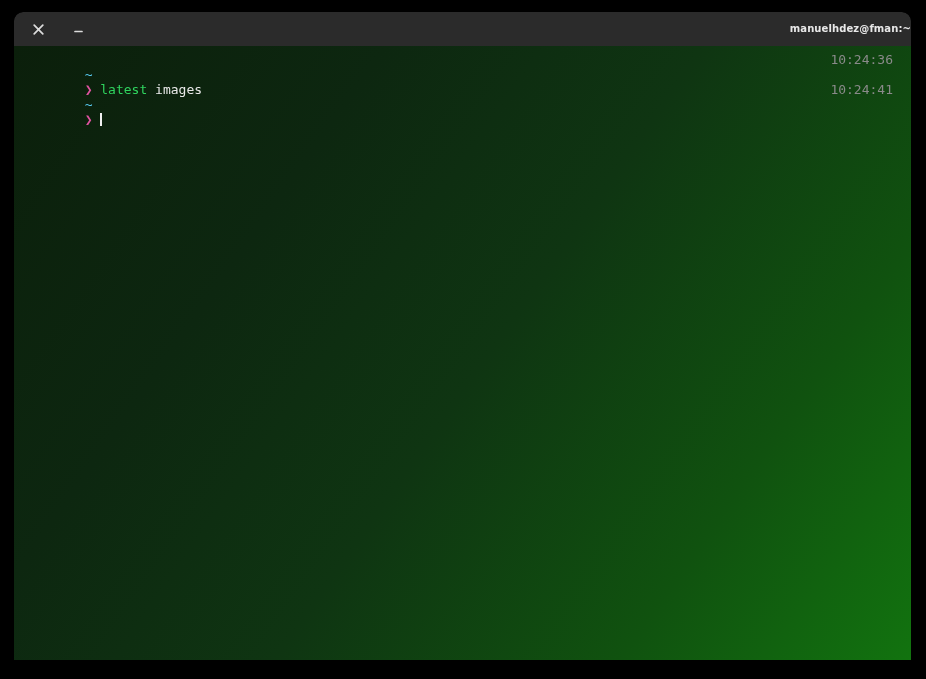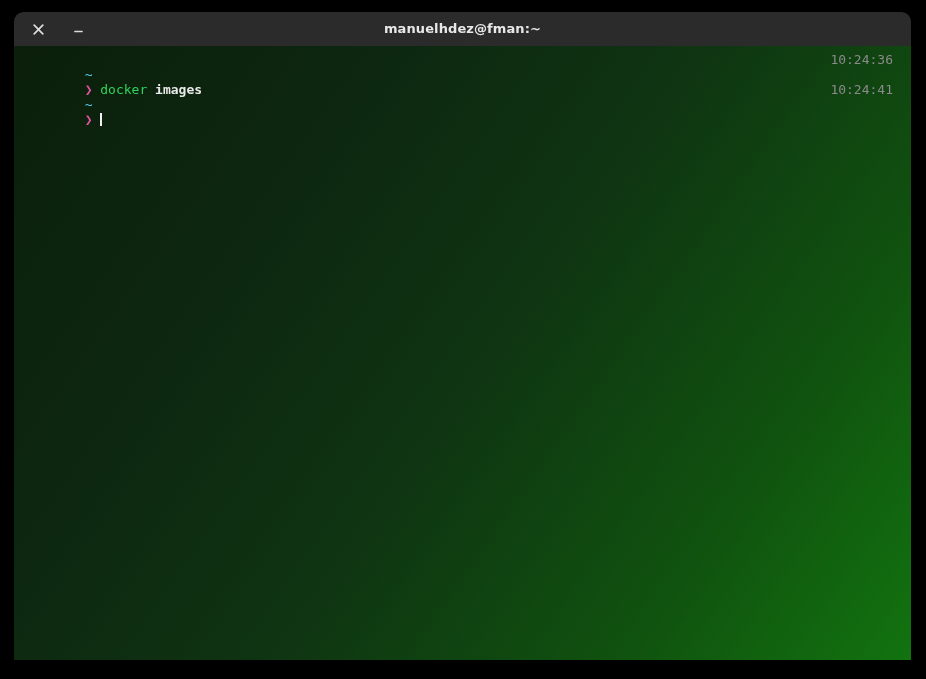--- a/index.html
+++ b/index.html
@@ -60,24 +60,24 @@
   #minimize-button { margin-left: 14px; }
   .win-btn svg { display: block; }
 
   #window-title {
     position: absolute;
     left: 0;
     right: 0;
     top: 0;
     height: 34px;
     line-height: 34px;
-    text-align: center;
+    text-align: right;
     color: #e8e8e8;
     font-family: "DejaVu Sans", "Liberation Sans", sans-serif;
-    font-size: 13px;
+    font-size: 10px;
     font-weight: bold;
     letter-spacing: 0.1px;
     pointer-events: none;
   }
 
   
   #terminal-body {
     position: relative;
     height: 614px;
     background:
@@ -99,21 +99,21 @@
     font-size: 13px;
     white-space: pre;
     padding-left: 8px;
     color: #e6e6e6;
     letter-spacing: 0px;
   }
 
   .c-tilde   { color: #56c8f0; }
   .c-prompt  { color: #e052a0; }
   .c-cmd     { color: #2fd35e; }
-  .c-arg     { color: #e9e9e9; font-weight: bold; }
+  .c-arg     { color: #e9e9e9; }
   .c-out     { color: #e4e4e4; }
 
   .timestamp {
     position: absolute;
     right: 18px;
     top: 0;
     font-size: 13px;
     line-height: 15px;
     color: #8a8a8a;
   }
@@ -148,21 +148,21 @@
     </div>
 
     <div id="terminal-body">
 
       <div class="term-line">
         <span class="c-tilde">~</span>
         <span class="timestamp">10:24:36</span>
       </div>
 
       <div class="term-line">
-        <span class="c-prompt">❯</span><span class="c-arg"> </span><span class="c-cmd">docker</span><span class="c-arg"> images</span>
+        <span class="c-prompt">❯</span><span class="c-arg"> </span><span class="c-cmd">latest</span><span class="c-arg"> images</span>
       </div>
 
 
 
       <div class="term-line">
         <span class="c-tilde">~</span>
         <span class="timestamp">10:24:41</span>
       </div>
 
       <div class="term-line">

